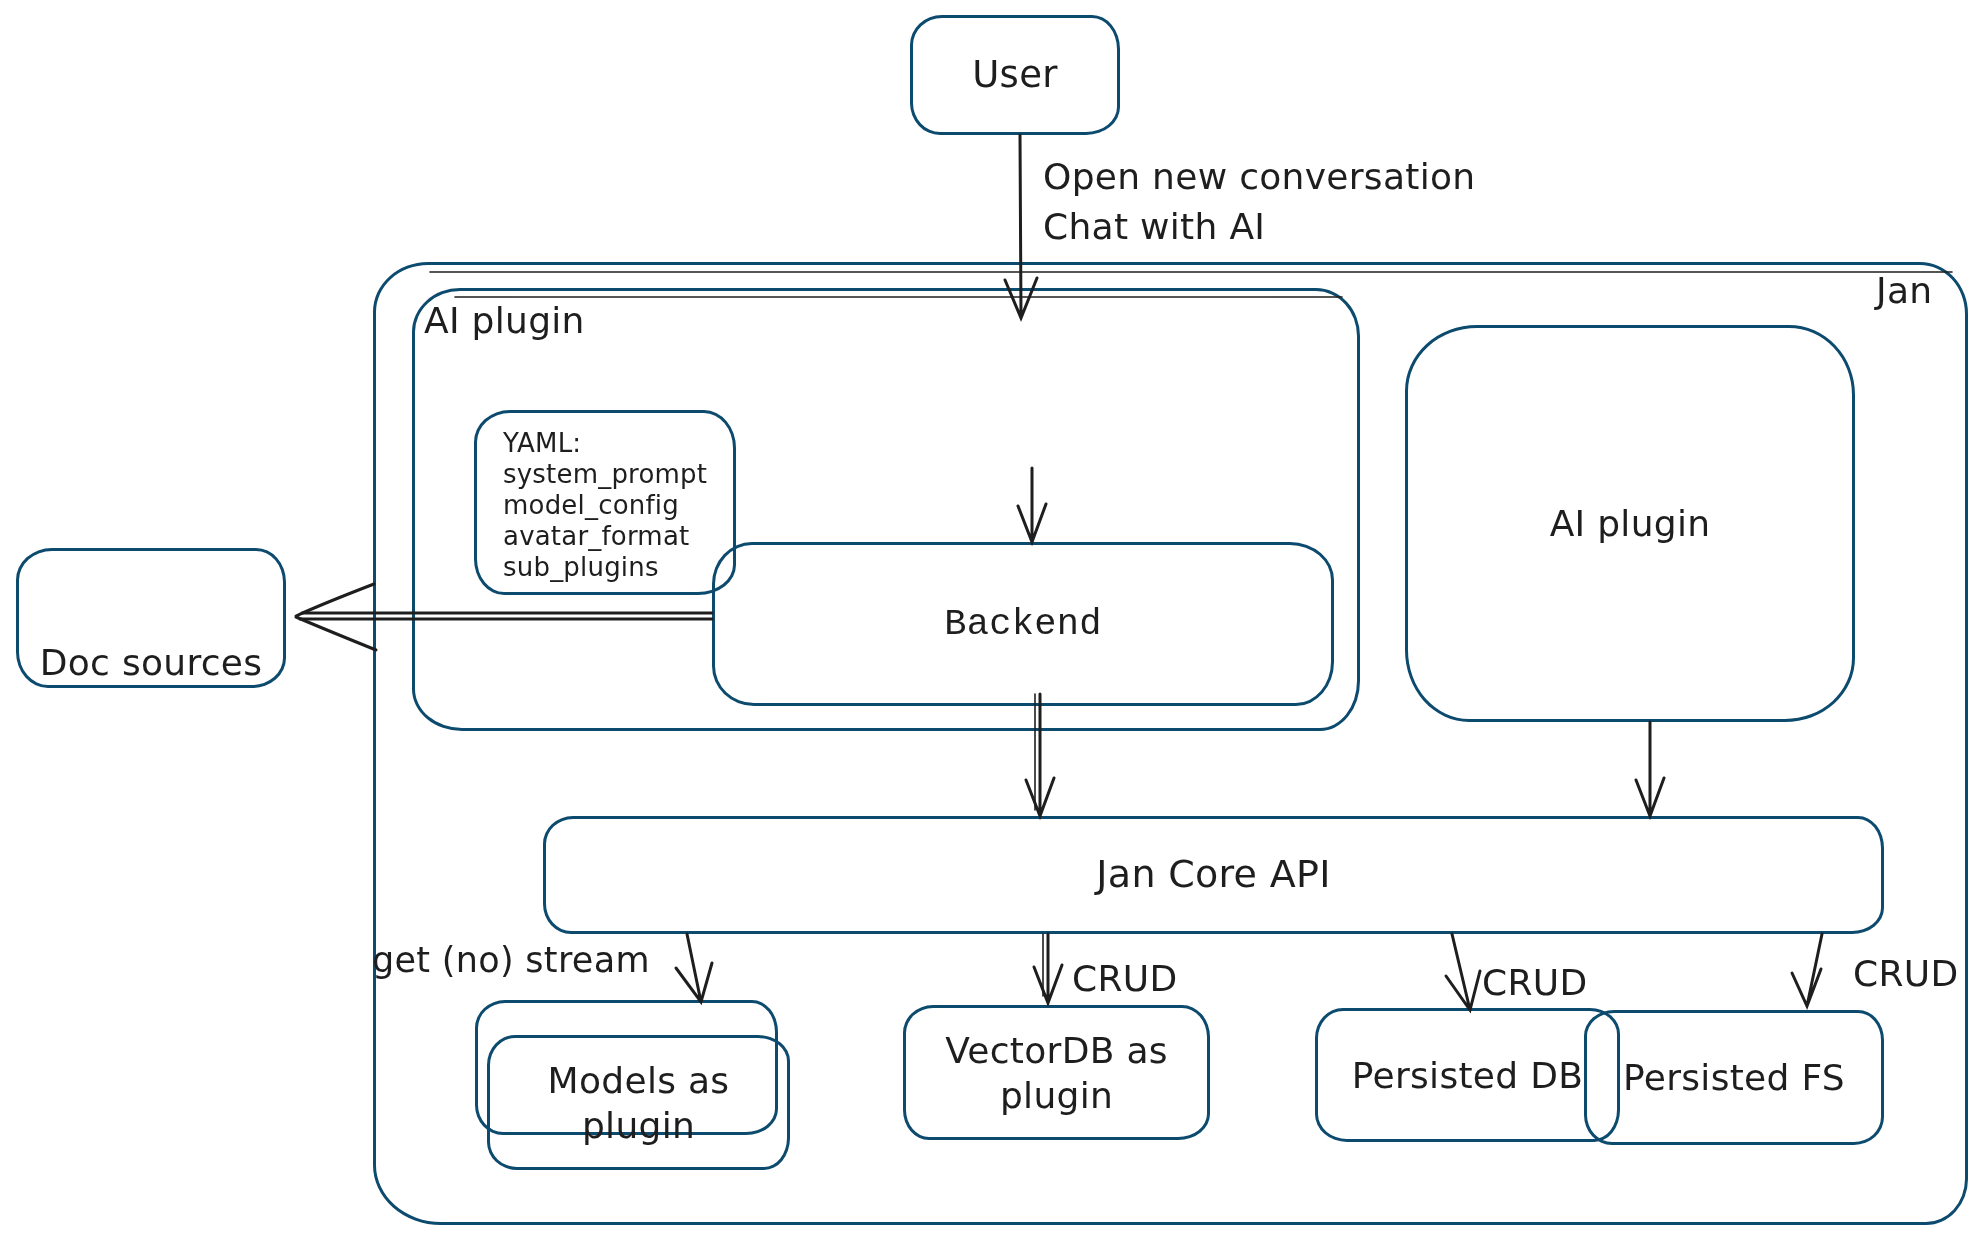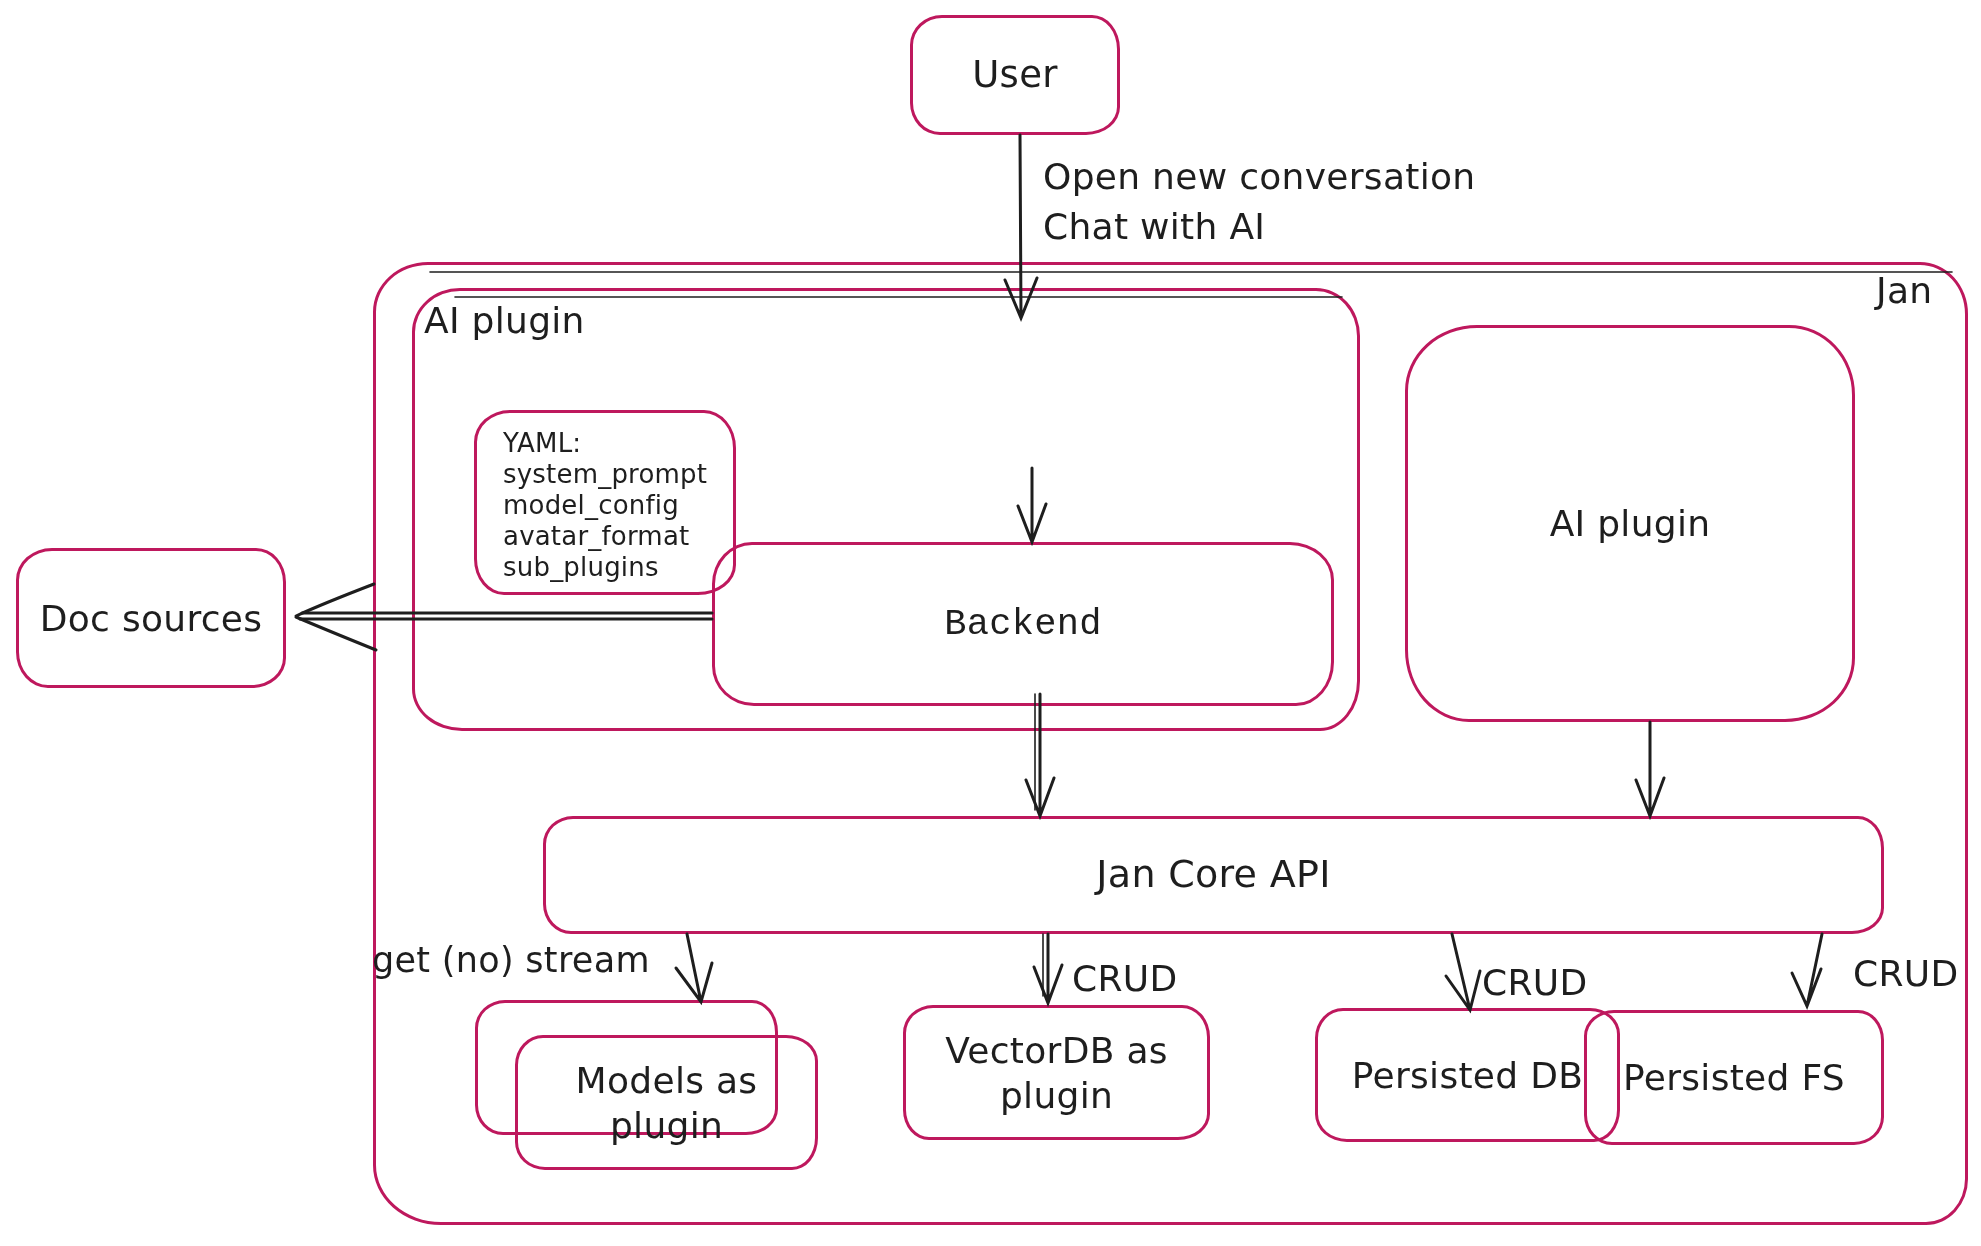--- a/index.html
+++ b/index.html
@@ -1,42 +1,42 @@
 <!DOCTYPE html>
 <html><head>
 <meta charset="utf-8">
 <style>
   html,body{margin:0;padding:0;background:#ffffff;}
   #canvas{
     position:relative;width:1981px;height:1246px;background:#fff;overflow:hidden;
     font-family:"DejaVu Sans","Liberation Sans",sans-serif;color:#1e1e1e;
   }
-  .box{position:absolute;border:3px solid #be185d;background:transparent;box-sizing:border-box;}
+  .box{position:absolute;border:3px solid #0c4a6e;background:transparent;box-sizing:border-box;}
   .node{display:flex;align-items:center;justify-content:center;text-align:center;
         font-size:37px;line-height:1.25;letter-spacing:.3px;}
   .lbl{position:absolute;font-size:36px;letter-spacing:.3px;white-space:nowrap;}
 
   
   .jan{left:373px;top:262px;width:1595px;height:963px;border-radius:55px 48px 42px 68px/50px 52px 46px 60px;}
   .jan-lbl{left:1876px;top:270px;}
   .aip-left{left:412px;top:288px;width:948px;height:443px;border-radius:48px 44px 40px 50px/44px 48px 50px 42px;}
   .aip-left-lbl{left:424px;top:300px;}
 
   
   .user{left:910px;top:15px;width:210px;height:120px;border-radius:32px 28px 34px 30px/30px 34px 28px 32px;}
   .renderer{left:715px;top:318px;width:620px;height:150px;border-radius:42px 38px 44px 40px/40px 44px 38px 42px;}
   .backend{left:712px;top:542px;width:622px;height:164px;border-radius:40px 44px 38px 42px/42px 38px 44px 40px;font-family:Liberation Mono, monospace;}
   .yaml{left:428px;top:410px;width:262px;height:185px;border-radius:36px 32px 38px 30px/32px 38px 30px 36px;
         font-size:26px;line-height:31px;padding:15px 0 0 26px;letter-spacing:.2px;margin-left:46px;}
   .yaml span{display:block;}
-  .docsources{left:16px;top:548px;width:270px;height:140px;border-radius:36px 30px 34px 32px/32px 34px 30px 36px;font-size:36px;}
+  .docsources{left:16px;top:548px;width:270px;height:140px;border-radius:36px 30px 34px 32px/32px 34px 30px 36px;font-size:36px;align-items:flex-end;}
   .aip-right{left:1405px;top:325px;width:450px;height:397px;border-radius:72px 66px 70px 64px/66px 70px 64px 72px;font-size:36px;}
   .coreapi{left:543px;top:816px;width:1341px;height:118px;border-radius:30px 26px 32px 28px/28px 32px 26px 30px;font-size:38px;}
   .models-back{left:475px;top:1000px;width:303px;height:135px;border-radius:30px 26px 32px 28px/28px 32px 26px 30px;}
-  .models-front{left:515px;top:1035px;width:303px;height:135px;border-radius:28px 32px 26px 30px/30px 26px 32px 28px;
+  .models-front{left:487px;top:1035px;width:303px;height:135px;border-radius:28px 32px 26px 30px/30px 26px 32px 28px;
                 font-size:36px;padding:0 28px;}
   .vectordb{left:903px;top:1005px;width:307px;height:135px;border-radius:30px 28px 32px 26px/28px 32px 26px 30px;
             font-size:36px;padding:0 12px;}
   .pdb{left:1315px;top:1008px;width:305px;height:134px;border-radius:28px 30px 26px 32px/30px 26px 32px 28px;font-size:36px;}
   .pfs{left:1584px;top:1010px;width:300px;height:135px;border-radius:30px 26px 30px 28px/26px 30px 28px 30px;font-size:36px;}
 
   
   .open-conv{left:1043px;top:156px;}
   .chat-ai{left:1043px;top:206px;}
   .get-stream{left:372px;top:940px;font-size:35px;}

